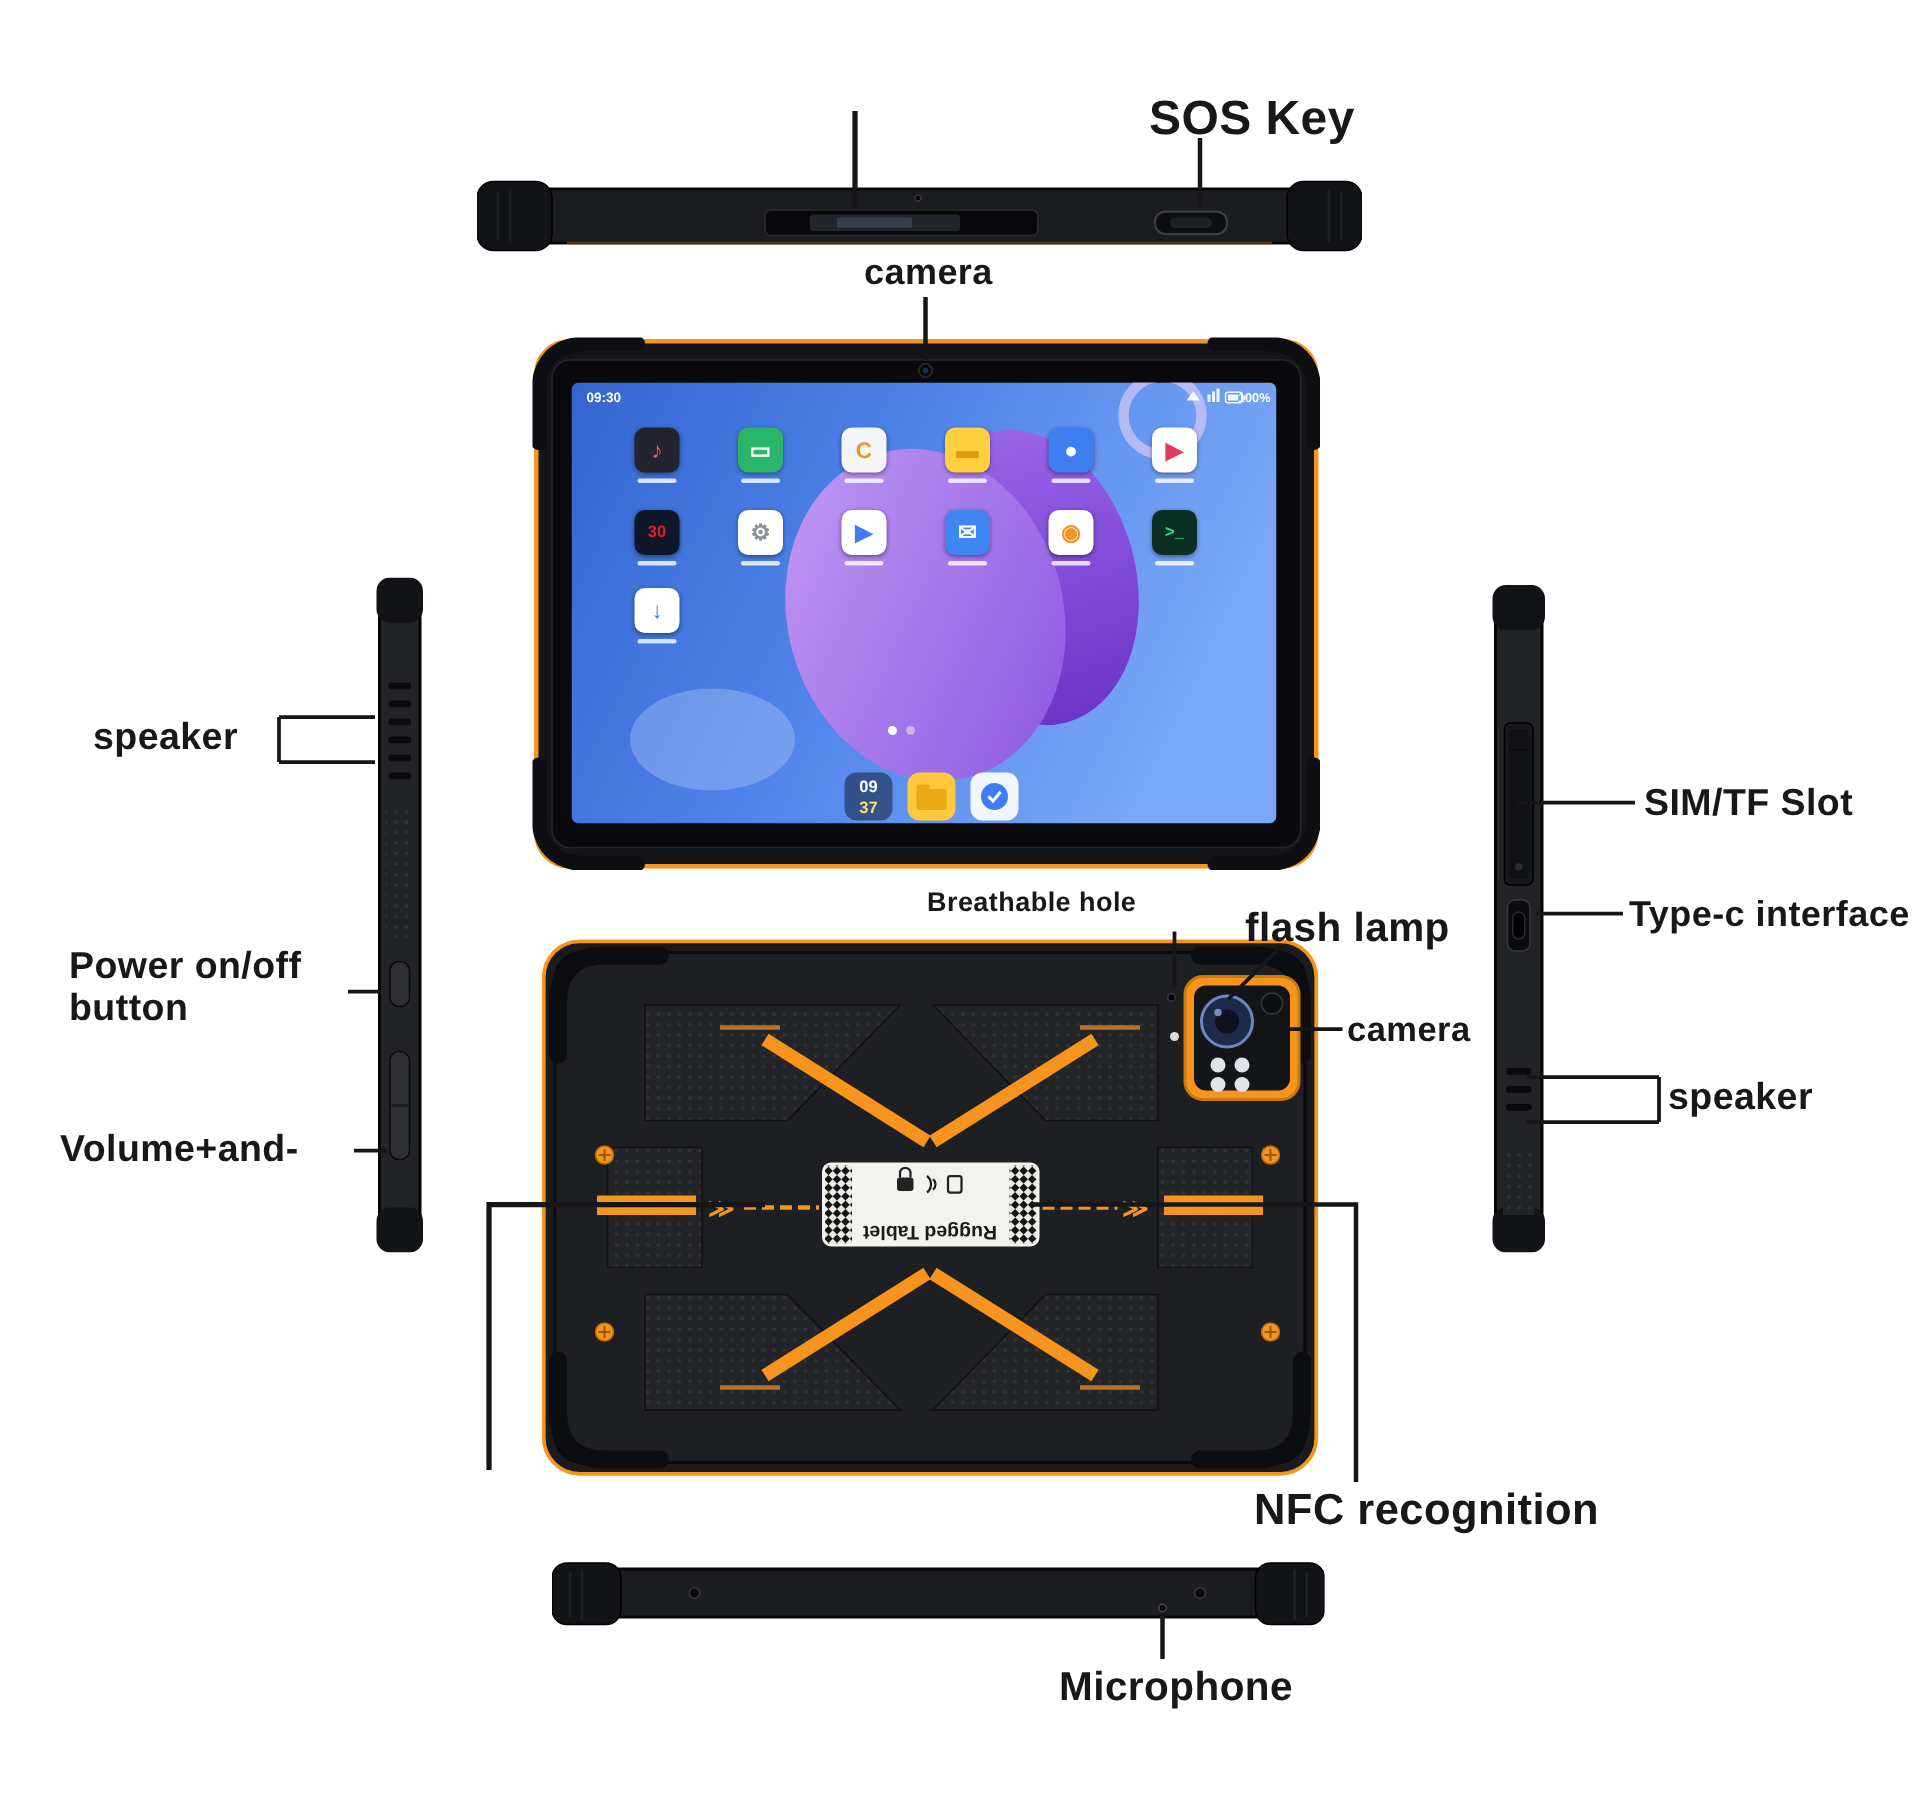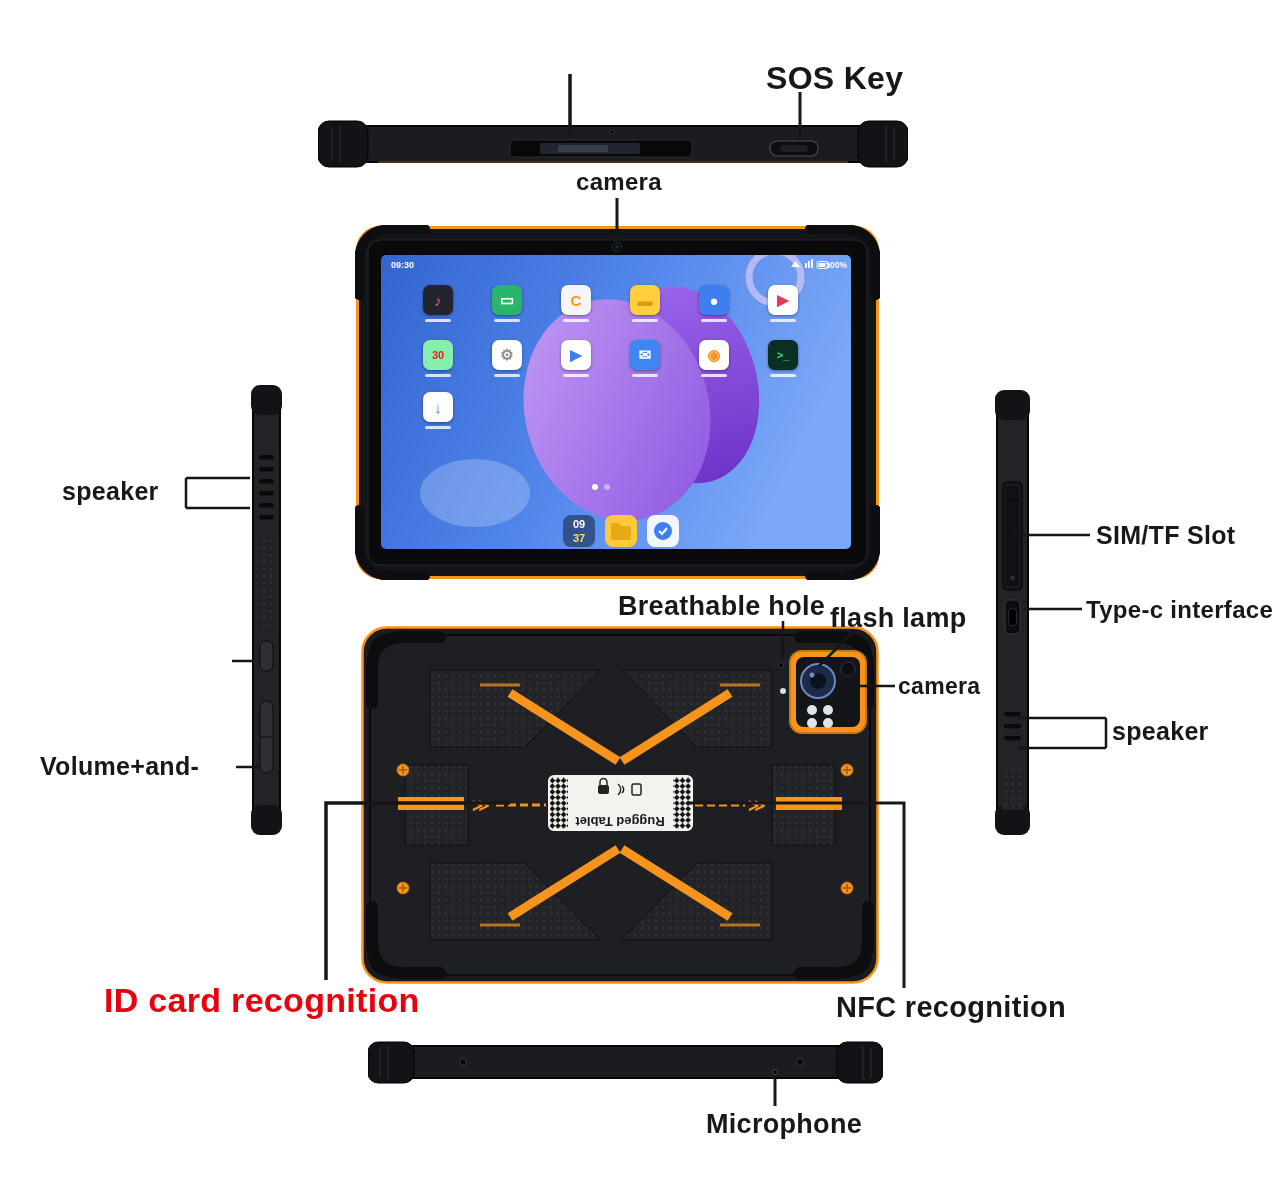--- a/index.html
+++ b/index.html
@@ -122,21 +122,21 @@
           <i class="app-label"></i>
         </div>
         <div class="app-icon" style="left: 318px; top: 30px; background: rgb(63, 126, 240);">
           <span style="color: rgb(255, 255, 255);">●</span>
           <i class="app-label"></i>
         </div>
         <div class="app-icon" style="left: 387px; top: 30px; background: rgb(255, 255, 255);">
           <span style="color: rgb(226, 59, 90);">▶</span>
           <i class="app-label"></i>
         </div>
-        <div class="app-icon" style="left: 42px; top: 85px; background: #86efac;">
+        <div class="app-icon" style="left: 42px; top: 85px; background: #0f172a;">
           <span style="color: rgb(224, 32, 32); font-size: 11px;">30</span>
           <i class="app-label"></i>
         </div>
         <div class="app-icon" style="left: 111px; top: 85px; background: rgb(255, 255, 255);">
           <span style="color: rgb(138, 143, 152);">⚙</span>
           <i class="app-label"></i>
         </div>
         <div class="app-icon" style="left: 180px; top: 85px; background: rgb(255, 255, 255);">
           <span style="color: rgb(63, 126, 240);">▶</span>
           <i class="app-label"></i>
@@ -329,24 +329,24 @@
       <path d="M895,686 H853" stroke-width="2.5"></path>
       <path d="M510,803 H326 V980" stroke-width="3.5"></path>
       <path d="M688,803 H904 V988" stroke-width="3"></path>
       <path d="M775,1106 V1076" stroke-width="3"></path>
     </g>
   </svg>
 
   <div class="label" style="left:766px;top:60px;font-size:32px">SOS Key</div>
   <div class="label" style="left:576px;top:168px;font-size:24px">camera</div>
   <div class="label" style="left:62px;top:477px;font-size:25px">speaker</div>
+  <div class="label wrap" style="left:46px;top:630px;font-size:25px;width:195px">Power on/off button</div>
   <div class="label" style="left:40px;top:752px;font-size:25px">Volume+and-</div>
   <div class="label" style="left:1096px;top:521px;font-size:25px">SIM/TF Slot</div>
   <div class="label" style="left:1086px;top:596px;font-size:24px">Type-c interface</div>
   <div class="label" style="left:1112px;top:717px;font-size:25px">speaker</div>
-  <div class="label" style="left:618px;top:591px;font-size:27px">Breathable hole</div>
+  <div class="label" style="left:618px;top:591px;font-size:18px">Breathable hole</div>
   <div class="label" style="left:830px;top:603px;font-size:27px">flash lamp</div>
   <div class="label" style="left:898px;top:673px;font-size:23px">camera</div>
-  <div class="label red" style="left:104px;top:981px;font-size:34px">ID card recognition</div>
   <div class="label" style="left:836px;top:991px;font-size:29px">NFC recognition</div>
   <div class="label" style="left:706px;top:1109px;font-size:27px">Microphone</div>
 
 </div>
 
 </body></html>

